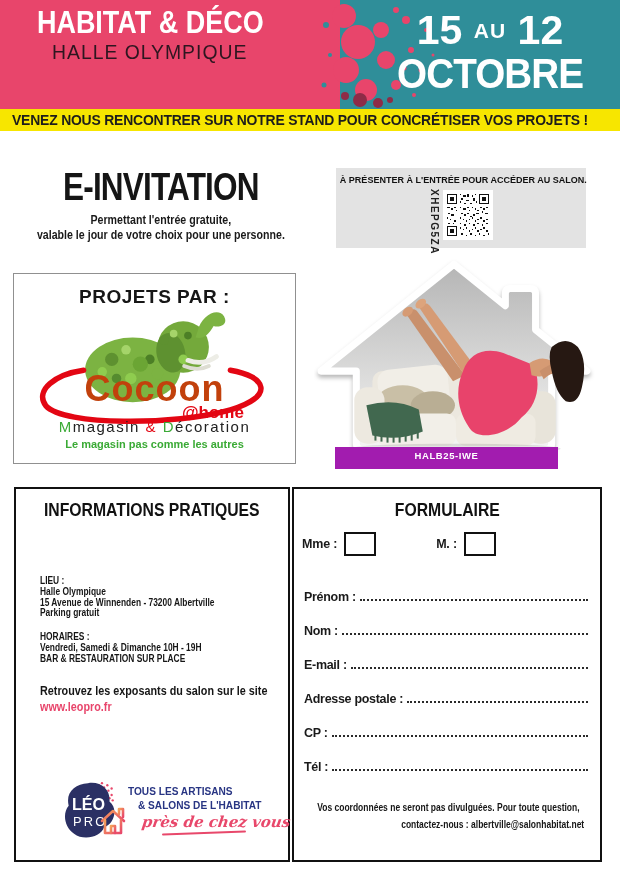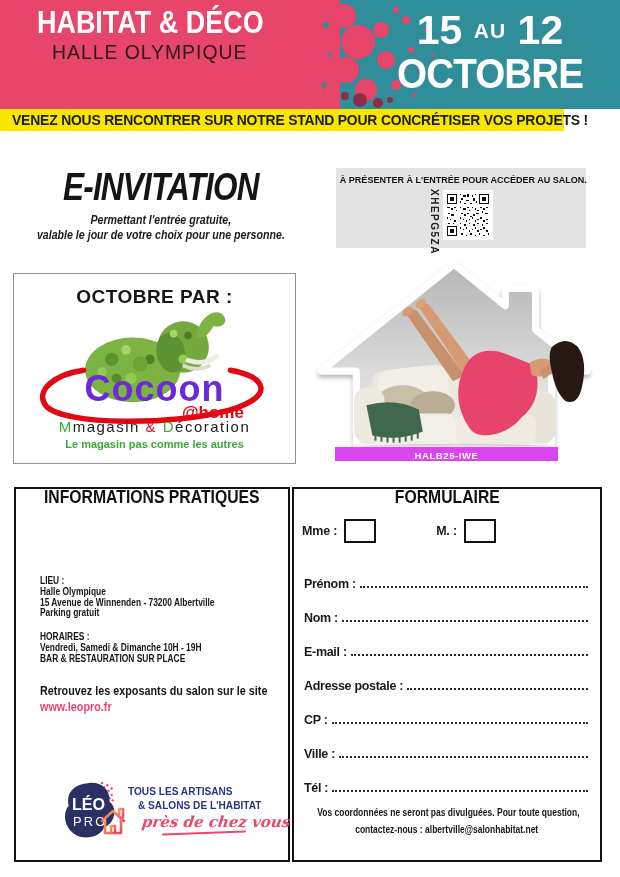--- a/index.html
+++ b/index.html
@@ -14,59 +14,59 @@
   .hleft{position:absolute;left:0;top:5px;width:300px;text-align:center;line-height:1;}
   .salon{font-size:19px;font-weight:900;color:#fff;transform:scaleX(.92);letter-spacing:1px;}
   .htitle{font-size:31px;font-weight:900;color:#fff;transform:scaleX(.87);margin-top:2px;letter-spacing:0;}
   .hcity{font-size:21px;font-weight:900;color:#6B1D2C;transform:scaleX(.88);margin-top:4px;}
   .hvenue{font-size:20px;font-weight:500;color:#2E1620;transform:scaleX(.97);margin-top:4px;letter-spacing:1px;}
   .hright{position:absolute;left:370px;top:10px;width:240px;text-align:center;color:#fff;line-height:1;}
   .dline1{font-size:41px;font-weight:900;}
   .dline1 .au{font-size:21px;font-weight:700;vertical-align:6px;letter-spacing:1px;}
   .dline2{font-size:42px;font-weight:900;transform:scaleX(.92);margin-top:2px;letter-spacing:-1px;}
 
-  .banner{position:absolute;left:0;top:109px;width:564px;height:22px;background:#F7E600;
-          text-align:right;line-height:22px;}
+  .banner{position:absolute;left:0;top:109px;width:620px;height:22px;background:#F7E600;
+          text-align:left;line-height:22px;}
   .banner span{font-size:14.5px;font-weight:800;color:#1D1D1B;transform:scaleX(.96);letter-spacing:-.2px;}
 
   
-  .einv{position:absolute;left:0;top:168px;width:322px;text-align:center;line-height:1;font-style:italic;}
+  .einv{position:absolute;left:0;top:168px;width:322px;text-align:center;line-height:1;}
   .einv-title{font-size:38px;font-weight:900;color:#151515;transform:scaleX(.83);letter-spacing:-1px;}
   .einv-sub{margin-top:7px;font-size:12.5px;font-weight:700;line-height:15px;color:#1a1a1a;}
   .einv-sub .cond{transform:scaleX(.85);}
 
   
   .qrpanel{position:absolute;left:336px;top:168px;width:250px;height:80px;background:#E3E3E3;text-align:center;}
   .qrpanel .instr{display:inline-block;margin-top:7px;font-size:9.3px;font-weight:800;color:#111;
                   white-space:nowrap;transform:scaleX(.97);}
   .qrrow{margin-top:2px;display:flex;justify-content:center;align-items:center;gap:3px;}
   .vcode{writing-mode:vertical-rl;font-size:10px;font-weight:700;letter-spacing:1.5px;color:#222;height:52px;}
   .qrbox{width:50px;height:50px;background:#fff;display:flex;align-items:center;justify-content:center;}
 
   
   .sponsor{position:absolute;left:13px;top:273px;width:281px;height:189px;background:#fff;
            border:1px solid #909090;text-align:center;}
   .sp-label{margin-top:12px;font-size:19px;font-weight:700;color:#161616;letter-spacing:.5px;}
   .elephant{position:absolute;left:58px;top:33px;}
   .swoosh{position:absolute;left:22px;top:88px;}
-  .brand{position:absolute;left:0;top:94px;width:100%;font-size:36px;font-weight:700;color:#6d28d9;letter-spacing:1px;}
+  .brand{position:absolute;left:0;top:94px;width:100%;font-size:36px;font-weight:700;color:#c2410c;letter-spacing:1px;}
   .brandsub{position:absolute;left:168px;top:129px;font-size:17px;font-weight:700;color:#E30613;}
   .tagline{position:absolute;left:0;top:144px;width:100%;font-size:15px;font-weight:500;letter-spacing:1.5px;color:#222;}
   .tagline .g{color:#3AAA35;}.tagline .r{color:#E30613;}
   .slogan{position:absolute;left:0;top:164px;width:100%;font-size:11px;font-weight:700;color:#3AAA35;}
 
   
   .house{position:absolute;left:314px;top:258px;}
-  .refbar{position:absolute;left:335px;top:447px;width:223px;height:14px;background:#d946ef;
+  .refbar{position:absolute;left:335px;top:447px;width:223px;height:22px;background:#a21caf;
           text-align:center;line-height:14px;z-index:3;}
   .refbar span{font-size:9.5px;font-weight:800;color:#fff;letter-spacing:.6px;}
 
   
   .infobox{position:absolute;left:14px;top:487px;width:272px;height:371px;border:2px solid #111;background:#fff;}
-  .box-title{text-align:center;font-size:17.5px;font-weight:900;color:#111;line-height:1;}
+  .box-title{margin-top:13px;text-align:center;font-size:17.5px;font-weight:900;color:#111;line-height:1;}
   .box-title .cond{transform:scaleX(.9);}
   .details{position:absolute;left:24px;top:86px;font-size:10.5px;font-weight:700;line-height:10.8px;
            transform:scaleX(.8);transform-origin:left top;white-space:nowrap;color:#161616;}
   .details .gap{height:13px;}
   .site{position:absolute;left:24px;top:194px;line-height:16px;transform:scaleX(.8);transform-origin:left top;white-space:nowrap;}
   .site .t{font-size:13.5px;font-weight:600;color:#161616;}
   .site .u{font-size:13.5px;font-weight:700;color:#E8456B;cursor:pointer;}
   .leorow{position:absolute;left:44px;top:292px;width:214px;display:flex;align-items:center;gap:2px;}
   .blobwrap{position:relative;width:66px;height:58px;flex:0 0 auto;}
   .hicon{position:absolute;left:38px;top:24px;}
@@ -82,21 +82,21 @@
   .fintro{margin-top:4px;text-align:center;}
   .fintro .cond{font-size:9.8px;font-weight:700;transform:scaleX(.74);color:#161616;}
   .civ{margin:12px 8px 0 8px;display:flex;align-items:center;}
   .civ .lbl{font-size:12.5px;font-weight:700;letter-spacing:-.2px;}
   .chk{width:28px;height:20px;border:2px solid #111;background:#fff;margin-left:7px;}
   .civ .m2{margin-left:60px;}
   .fields{margin:14px 10px 0 10px;}
   .frow{height:34px;display:flex;align-items:flex-end;}
   .frow .lbl{font-size:12.5px;font-weight:700;white-space:nowrap;letter-spacing:-.3px;}
   .dots{flex:1;border-bottom:2px dotted #2a2a2a;margin:0 2px 3px 4px;height:0;}
-  .privacy{margin-top:8px;text-align:center;line-height:15px;}
+  .privacy{margin-top:24px;text-align:right;line-height:15px;}
   .privacy .cond{font-size:10px;font-weight:700;transform:scaleX(.85);color:#161616;}
 </style>
 </head>
 <body>
 
 <div class="page">
 
   <div class="header">
     <svg class="splatter" width="130" height="109" viewBox="0 0 130 109">
       <g fill="#E8456B">
@@ -250,21 +250,21 @@
               <rect x="22" y="27" width="1" height="1"></rect>
               <rect x="25" y="28" width="1" height="1"></rect>
             <rect x="28" y="27" width="1" height="1"></rect>
           </g>
         </svg>
       </div>
     </div>
   </div>
 
   <div class="sponsor">
-    <div class="sp-label">OCTOBRE PAR :</div>
+    <div class="sp-label">PROJETS PAR :</div>
     <svg class="elephant" width="170" height="100" viewBox="0 0 175 105">
       <ellipse cx="62" cy="66" rx="50" ry="34" fill="#7CB342"></ellipse>
       <circle cx="115" cy="42" r="27" fill="#74A93B"></circle>
       <ellipse cx="102" cy="48" rx="15" ry="21" fill="#5E9130" transform="rotate(-12 102 48)"></ellipse>
       <path d="M130 26 C134 8 152 0 158 10 C163 19 152 22 147 20 C141 30 136 34 128 32 Z" fill="#7CB342"></path>
       <g>
         <circle cx="40" cy="55" r="7" fill="#5E9130"></circle>
           <circle cx="60" cy="75" r="6" fill="#8FCC4F"></circle>
         <circle cx="80" cy="55" r="5" fill="#4C7F26"></circle>
           <circle cx="55" cy="45" r="5" fill="#A5D46A"></circle>
@@ -423,24 +423,20 @@
       </div>
       <div class="frow">
         <span class="lbl">Adresse postale :</span>
         <span class="dots"></span>
       </div>
       <div class="frow">
         <span class="lbl">CP :</span>
         <span class="dots"></span>
       </div>
       <div class="frow">
-        <span class="lbl">Ville :</span>
-        <span class="dots"></span>
-      </div>
-      <div class="frow">
         <span class="lbl">Tél :</span>
         <span class="dots"></span>
       </div>
     </div>
     <div class="privacy">
       <div><span class="cond">Vos coordonnées ne seront pas divulguées. Pour toute question,</span></div>
       <div><span class="cond">contactez-nous : albertville@salonhabitat.net</span></div>
     </div>
   </div>
 

